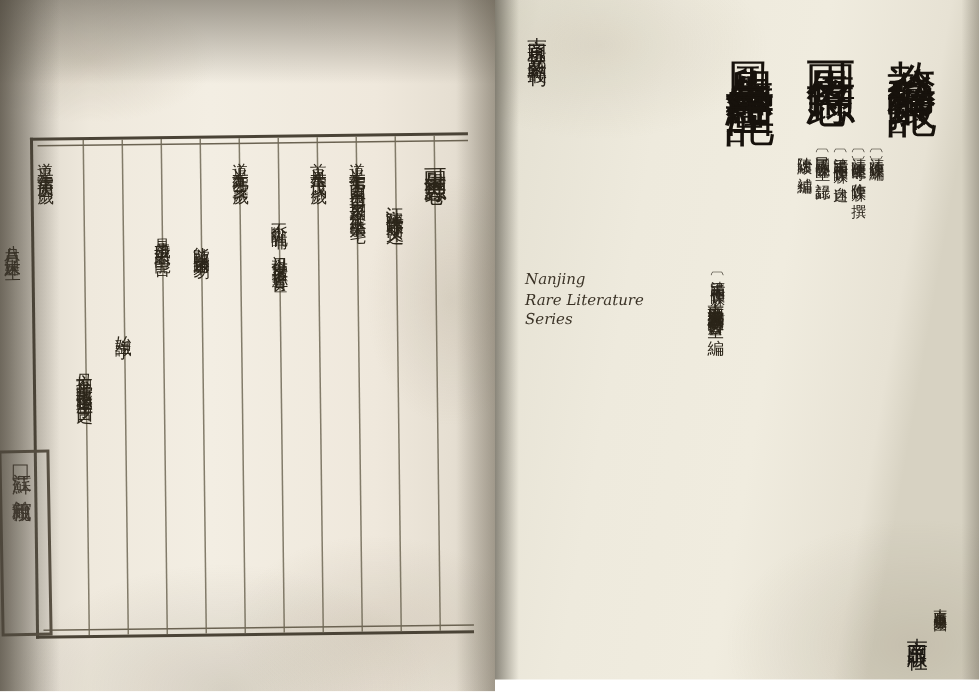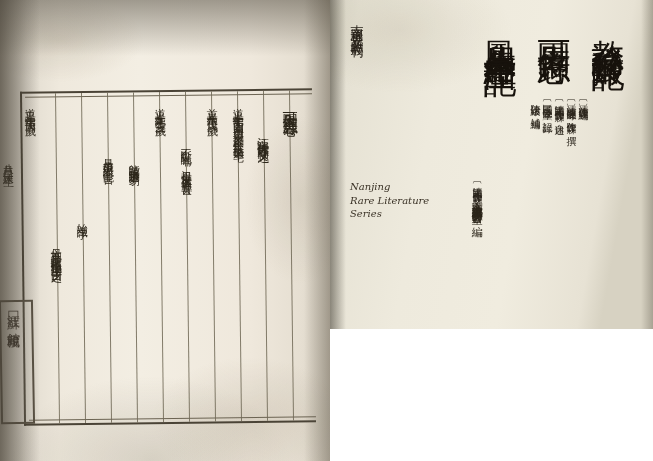--- a/index.html
+++ b/index.html
@@ -69,21 +69,21 @@
     letter-spacing:1px;
   }
   .sealbox{
     position:absolute;left:0px;top:300px;width:30px;height:120px;
     border:2px solid #5a5244;transform:rotate(-1deg);
     background:rgba(255,255,255,.06);
   }
 
   
   #right-cover{
-    position:absolute;left:330px;top:0;width:323px;height:329px;
+    position:absolute;left:330px;top:0;width:323px;height:453px;
     background:linear-gradient(100deg,#d9d5c6 0px,#e6e2d4 30px,#eeeadd 120px,#f0ecdf 220px,#e7e2d4 300px,#d7d2c2 323px);
     overflow:hidden;
   }
   #right-cover .tex{
     position:absolute;inset:0;
     background:
       radial-gradient(ellipse 160px 90px at 70px 30px, rgba(170,162,140,.18), rgba(0,0,0,0) 70%),
       radial-gradient(ellipse 180px 120px at 280px 430px, rgba(150,142,120,.20), rgba(0,0,0,0) 70%);
     mix-blend-mode:multiply;
   }

